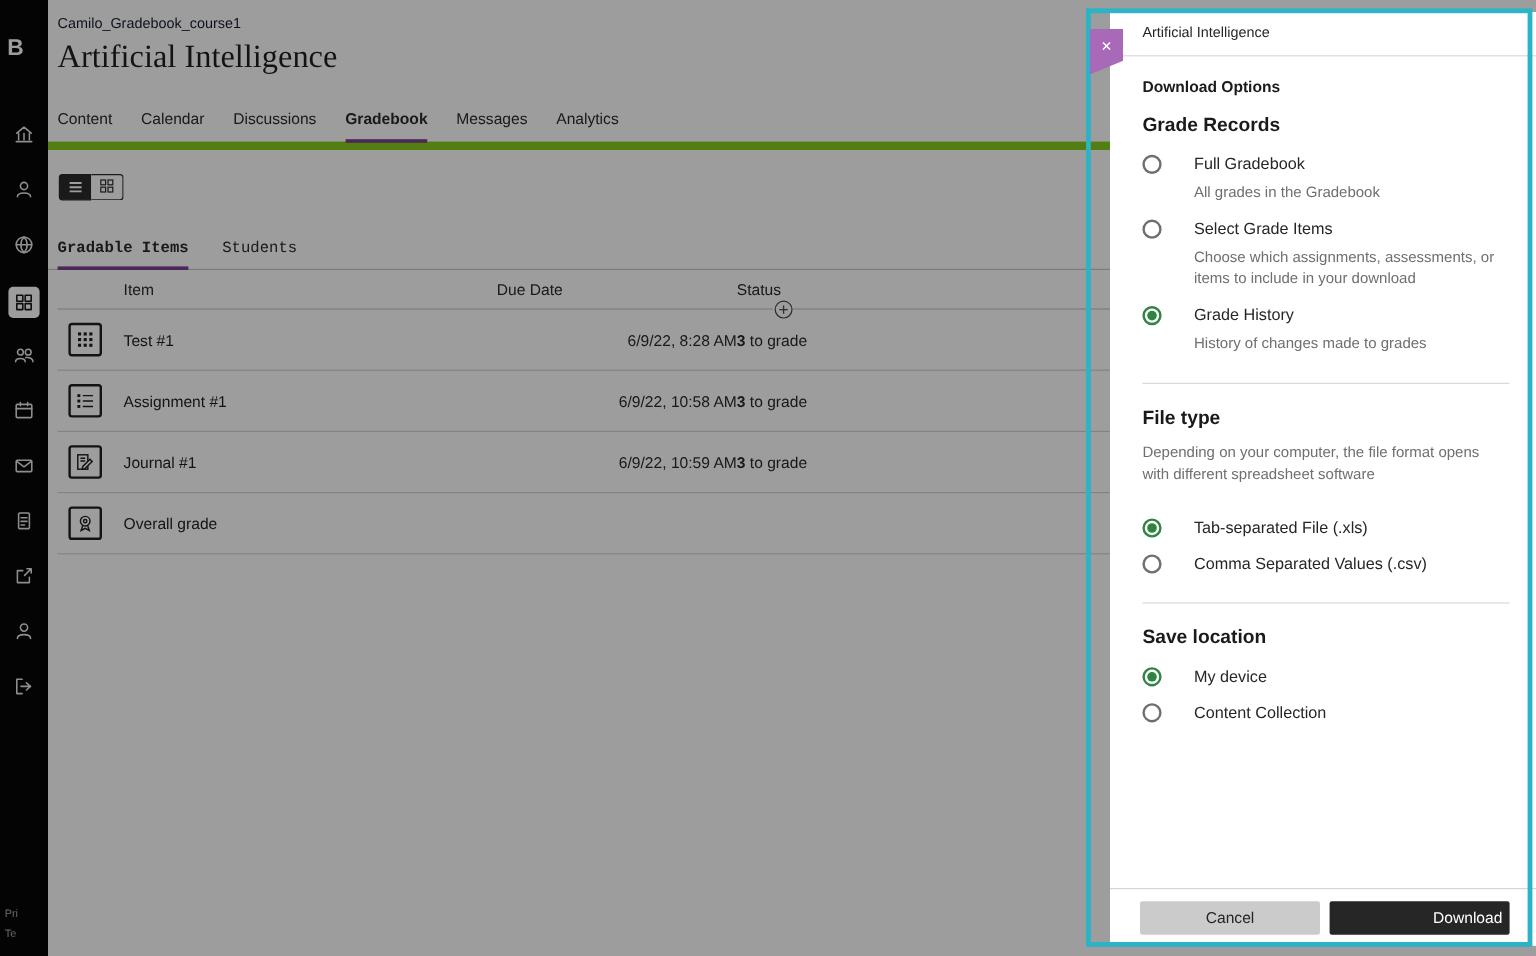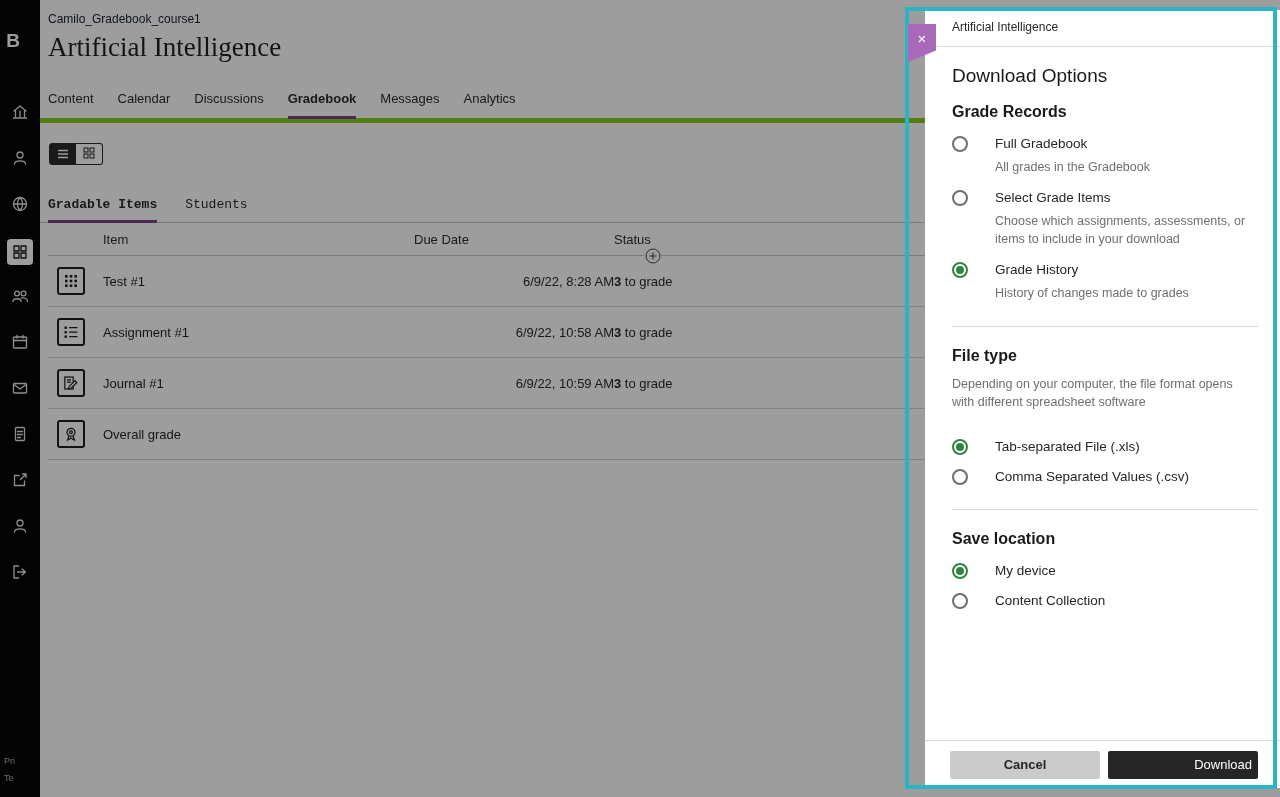--- a/index.html
+++ b/index.html
@@ -15,21 +15,21 @@
   .sb-icon{width:22px;height:22px;margin-bottom:24px;display:flex;align-items:center;justify-content:center;cursor:pointer;border-radius:4px;}
   .sb-icon svg{stroke:#e6e6e6;fill:none;stroke-width:1.3;stroke-linecap:round;stroke-linejoin:round;}
   .sb-icon.active{background:#fff;width:26px;height:26px;margin-bottom:20px;}
   .sb-icon.active svg{stroke:#111;}
   .sb-foot{position:absolute;bottom:10px;left:4px;font-size:9px;color:#ababab;line-height:17px;}
   
   .main{position:absolute;left:40px;top:0;right:0;bottom:0;background:#fff;z-index:20;}
   .course-header{padding:12px 0 0 8px;}
   .course-id{font-size:12px;color:#0f172a;}
   .course-title{font-family:"Liberation Serif",serif;font-weight:400;font-size:27px;color:#1a1a1a;margin:6px 0 0;}
-  .course-tabs{display:flex;gap:24px;padding-left:8px;margin-top:20px;border-bottom:5px solid #84cc16;}
+  .course-tabs{display:flex;gap:24px;padding-left:8px;margin-top:20px;border-bottom:7px solid #84cc16;}
   .course-tab{font-size:13px;color:#262626;padding:8px 0 12px;position:relative;cursor:pointer;}
   .course-tab.active{font-weight:700;}
   .course-tab.active::after{content:"";position:absolute;left:0;right:0;bottom:-1px;height:3px;background:#7c3a8d;}
   .toolbar{padding:20px 0 0 9px;display:flex;}
   .vt-btn{width:27px;height:22px;display:flex;align-items:center;justify-content:center;border:1px solid #262626;box-sizing:border-box;cursor:pointer;background:#fff;padding:0;}
   .vt-btn.first{background:#262626;border-radius:3px 0 0 3px;}
   .vt-btn.second{border-left:none;border-radius:0 3px 3px 0;}
   .gb-subtabs{display:flex;gap:28px;padding-left:8px;margin-top:26px;border-bottom:1px solid #c9c9c9;}
   .subtab{font-size:13px;color:#262626;padding:6px 0 10px;position:relative;cursor:pointer;font-family:Liberation Mono, monospace;}
   .subtab.active{font-weight:700;}
@@ -50,32 +50,32 @@
   
   .dim{position:absolute;inset:0;background:rgba(10,10,10,0.40);z-index:40;}
   
   .panel{position:absolute;left:925px;top:10px;width:355px;height:778px;background:#fff;z-index:50;box-sizing:border-box;}
   .panel-head{padding:10px 24px 12px 27px;}
   .panel-context{font-size:12px;color:#262626;}
   .panel-title{font-family:"Liberation Serif",serif;font-weight:400;font-size:25px;color:#1a1a1a;margin:6px 0 0;}
   .hr-full{border:0;border-top:1px solid #d9d9d9;margin:0;}
   .hr-inset{border:0;border-top:1px solid #d9d9d9;margin:24px 0 20px;}
   .panel-body{padding:12px 22px 0 27px;}
-  .po-heading{font-size:19px;font-weight:400;color:#1a1a1a;margin:6px 0 16px;}
+  .po-heading{font-size:13px;font-weight:700;color:#1a1a1a;margin:6px 0 16px;}
   .section-heading{font-size:16px;font-weight:700;color:#1a1a1a;margin:0 0 15px;}
   .radio-row{display:flex;gap:27px;align-items:flex-start;margin-bottom:14px;cursor:pointer;}
   .radio{width:16px;height:16px;border:2px solid #6e6e6e;border-radius:50%;flex:none;position:relative;background:#fff;box-sizing:border-box;margin-top:0;}
   .radio.checked{border-color:#2e8540;}
   .radio.checked::after{content:"";position:absolute;inset:2px;border-radius:50%;background:#2e8540;}
   .radio-label{font-size:13.5px;color:#262626;line-height:16px;}
   .radio-desc{font-size:12.5px;color:#6f6f6f;line-height:18px;margin-top:6px;max-width:290px;}
   .section-desc{font-size:12.5px;color:#6f6f6f;line-height:18px;margin:-5px 0 28px;max-width:300px;}
   .panel-footer{position:absolute;left:0;right:0;bottom:0;height:48px;border-top:1px solid #d6d6d6;display:flex;align-items:center;gap:8px;padding:0 22px 0 25px;background:#fff;box-sizing:border-box;}
   .btn{flex:1;height:28px;border:none;border-radius:2px;font-size:13px;font-family:inherit;cursor:pointer;}
-  .btn-cancel{background:#cbcbcb;color:#262626;font-weight:bold;}
+  .btn-cancel{background:#cbcbcb;color:#262626;}
   .btn-download{background:#262626;color:#fff;text-align:right;}
   
   .highlight-box{position:absolute;left:905px;top:7px;width:372px;height:782px;border:4px solid #2bb3c6;box-sizing:border-box;z-index:60;pointer-events:none;}
   .panel-close{position:absolute;left:908px;top:24px;width:28px;height:38px;z-index:70;background:#a869b8;
     clip-path:polygon(0 0,100% 0,100% 70%,0 100%);color:#fff;font-size:15px;line-height:1;
     display:flex;justify-content:center;align-items:flex-start;padding-top:7px;border:none;cursor:pointer;box-sizing:border-box;}
 </style>
 </head>
 <body>
 

